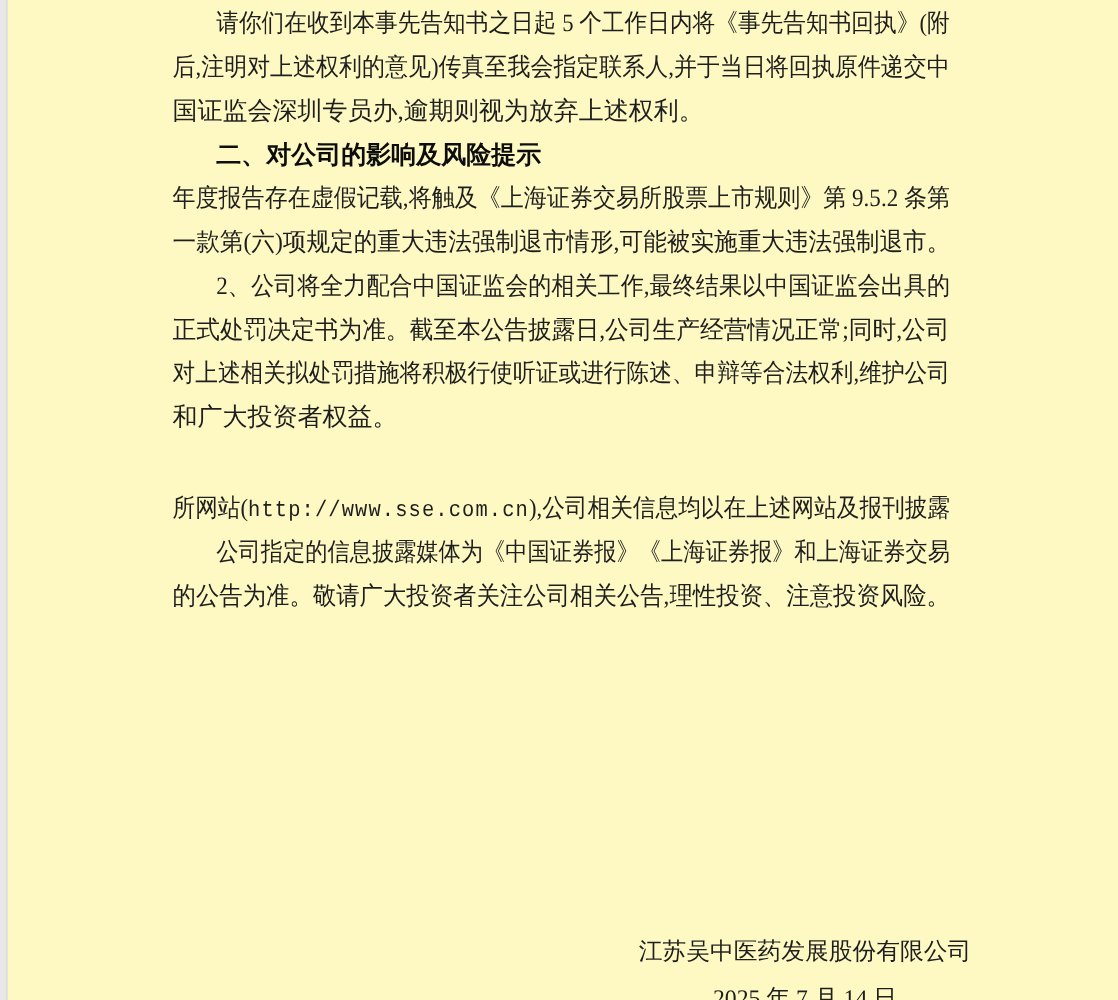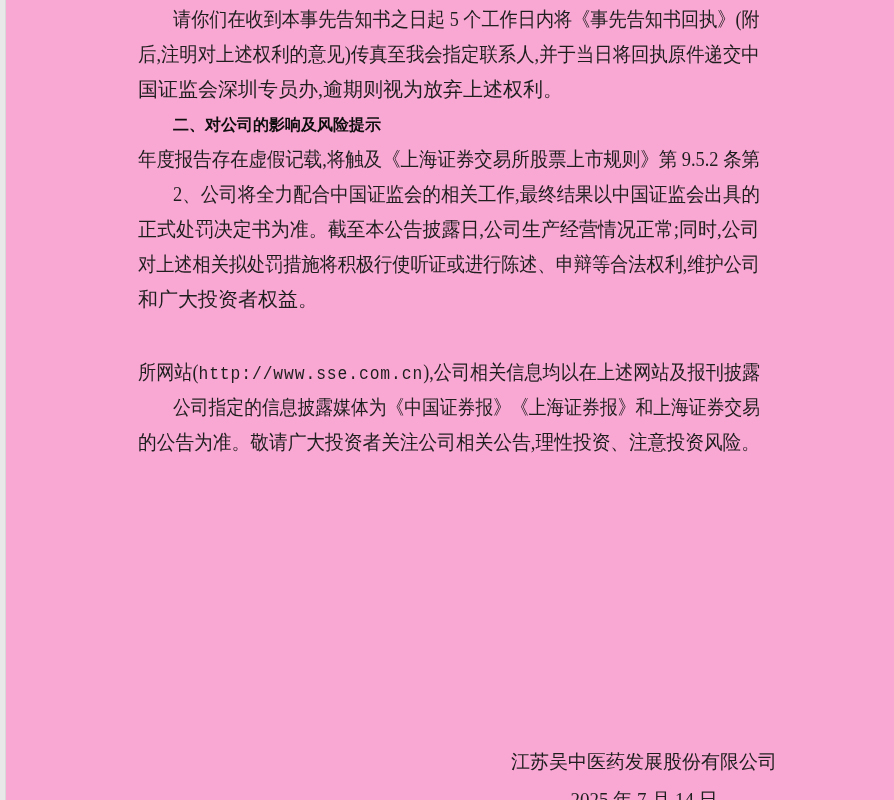--- a/index.html
+++ b/index.html
@@ -44,21 +44,21 @@
     display: inline-block;
     white-space: nowrap;
     transform-origin: 0 50%;
   }
 
   .heading {
     height: 35px;
     line-height: 35px;
     padding-left: 35px;
     margin: 0;
-    font-size: 16px;
+    font-size: 20px;
     font-weight: bold;
     color: #0d0d0d;
   }
 
   .url {
     font-family: "Liberation Mono", "DejaVu Sans Mono", monospace;
     font-size: 18px;
     letter-spacing: 1px;
   }
 
@@ -73,36 +73,37 @@
     text-align: center;
     font-size: 19px;
     line-height: 38px;
   }
   .sig-line { height: 38px; overflow: visible; white-space: nowrap; }
   .fit-c { display: inline-block; white-space: nowrap; transform-origin: 50% 50%; margin-top: 48px; }
 </style>
 </head>
 <body>
 
-<div class="page" style="background: #f9a8d4; color: rgb(30, 30, 30);">
+<div class="page" style="background: #fef9c3; color: rgb(30, 30, 30);">
 
   <div class="edge-strip" style="background: rgb(232, 232, 232);"></div>
 
   <div class="content">
 
     <div class="para">
       <div class="line indent just"><span class="fit" style="transform: scaleX(0.907264);">请你们在收到本事先告知书之日起 5 个工作日内将《事先告知书回执》(附</span></div>
       <div class="line just"><span class="fit" style="transform: scaleX(0.918759);">后,注明对上述权利的意见)传真至我会指定联系人,并于当日将回执原件递交中</span></div>
       <div class="line noexpand"><span class="fit" style="transform: scaleX(1);">国证监会深圳专员办,逾期则视为放弃上述权利。</span></div>
     </div>
 
     <h2 class="heading">二、对公司的影响及风险提示</h2>
 
     <div class="para">
       <div class="line just"><span class="fit" style="transform: scaleX(0.921481);">年度报告存在虚假记载,将触及《上海证券交易所股票上市规则》第 9.5.2 条第</span></div>
+      <div class="line just"><span class="fit" style="transform: scaleX(0.945289);">一款第(六)项规定的重大违法强制退市情形,可能被实施重大违法强制退市。</span></div>
     </div>
 
     <div class="para">
       <div class="line indent just"><span class="fit" style="transform: scaleX(0.924409);">2、公司将全力配合中国证监会的相关工作,最终结果以中国证监会出具的</span></div>
       <div class="line just"><span class="fit" style="transform: scaleX(0.948171);">正式处罚决定书为准。截至本公告披露日,公司生产经营情况正常;同时,公司</span></div>
       <div class="line just"><span class="fit" style="transform: scaleX(0.908029);">对上述相关拟处罚措施将积极行使听证或进行陈述、申辩等合法权利,维护公司</span></div>
       <div class="line noexpand"><span class="fit" style="transform: scaleX(1); font-family: Liberation Mono, monospace;">和广大投资者权益。</span></div>
     </div>
 
     <div class="sp-a"></div>

